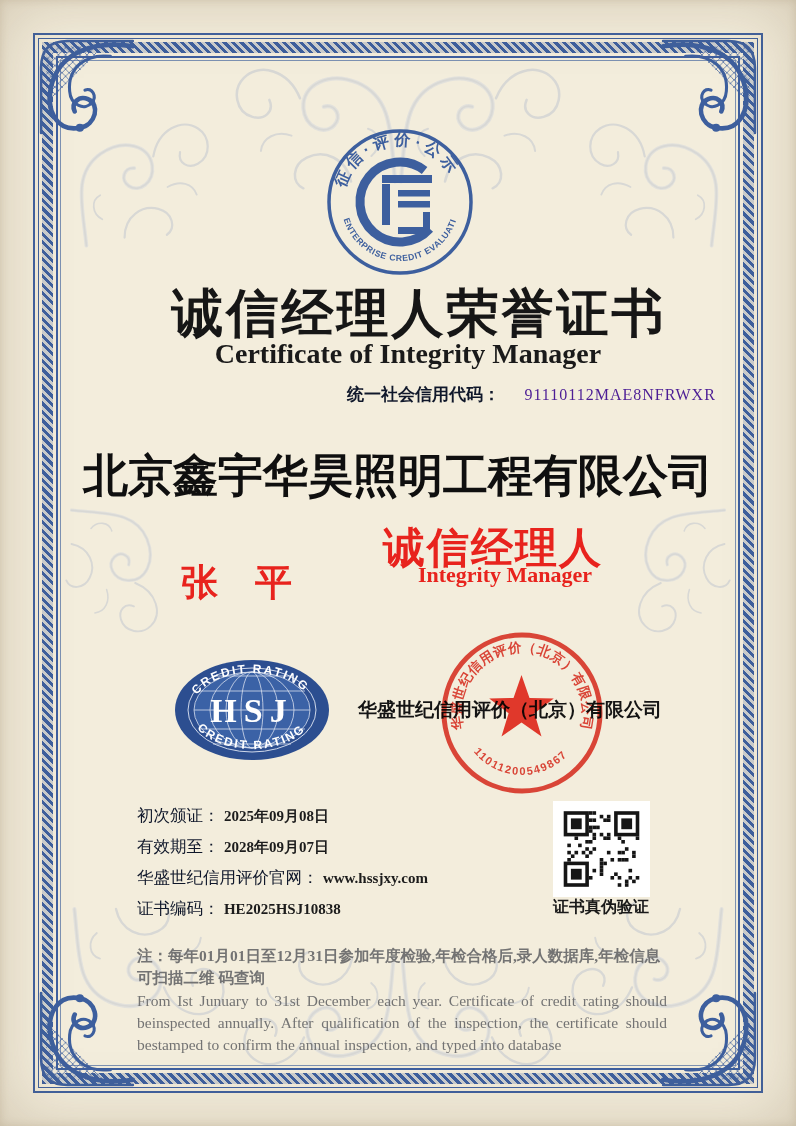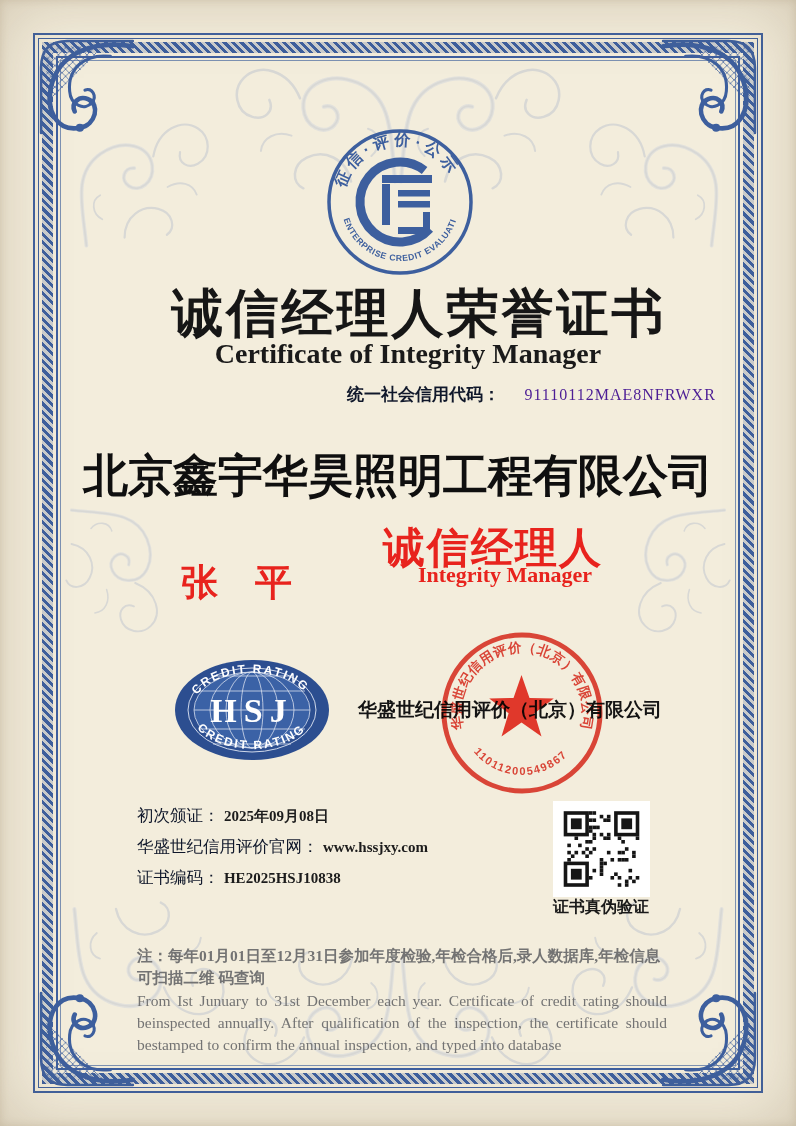--- a/index.html
+++ b/index.html
@@ -219,20 +219,24 @@
     </text>
     <text font-size="11" font-weight="bold" fill="#e23a2e" letter-spacing="1.6" font-family="Liberation Sans,sans-serif">
       <textPath href="#stampNum" startOffset="4">11011200549867</textPath>
     </text>
   </svg>
 
   <div class="abs details">
     <div class="detail-row">
       <span class="d-label">初次颁证：</span>
       <span class="d-value">2025年09月08日</span>
+    </div>
+    <div class="detail-row">
+      <span class="d-label">有效期至：</span>
+      <span class="d-value">2028年09月07日</span>
     </div>
     <div class="detail-row">
       <span class="d-label">华盛世纪信用评价官网：</span>
       <span class="d-value">www.hssjxy.com</span>
     </div>
     <div class="detail-row">
       <span class="d-label">证书编码：</span>
       <span class="d-value">HE2025HSJ10838</span>
     </div>
   </div>

